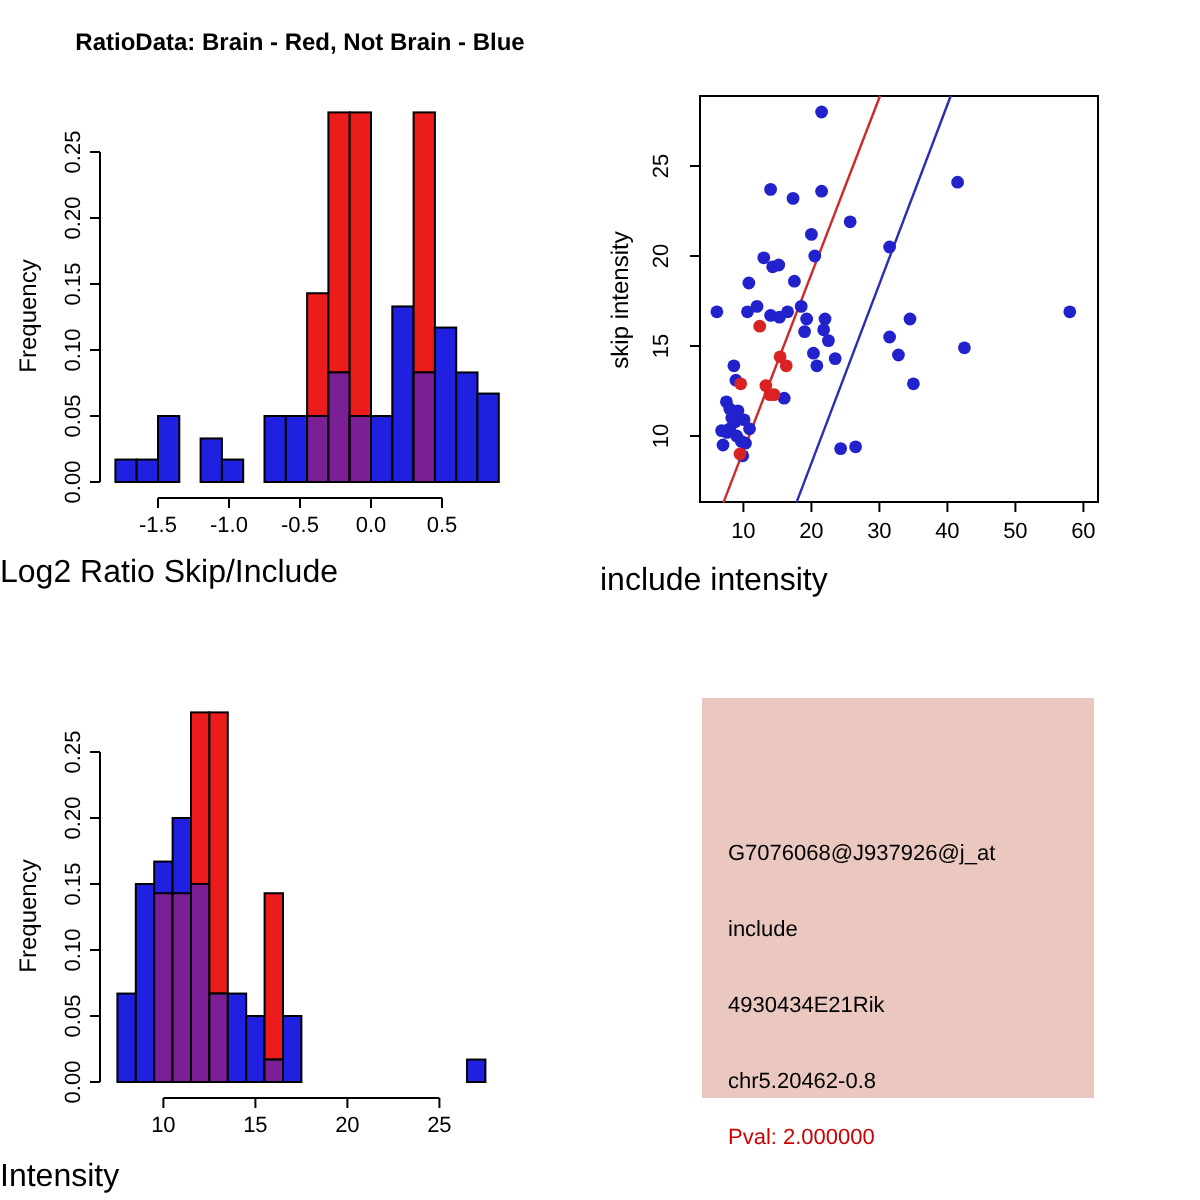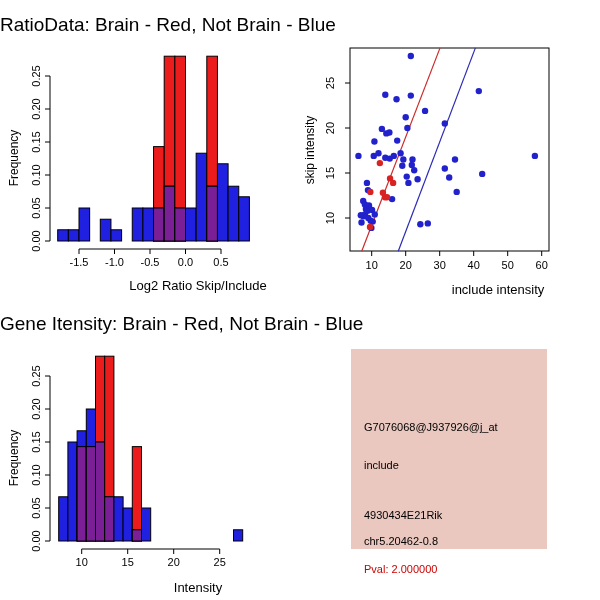--- a/index.html
+++ b/index.html
@@ -1,20 +1,20 @@
 <!DOCTYPE html>
 <html><head>
 <meta charset="utf-8">
 <style>
   html,body{margin:0;padding:0;background:#ffffff;}
   #stage{position:relative;width:600px;height:600px;background:#ffffff;overflow:hidden;
          font-family:"Liberation Sans",sans-serif;color:#000;}
   #plots{position:absolute;left:0;top:0;}
-  .title{position:absolute;font-size:19px;font-weight:normal;white-space:nowrap;}
-  .axlabel{position:absolute;font-size:13px;text-align:center;white-space:nowrap;padding-left:48px;}
+  .title{position:absolute;font-size:12px;font-weight:bold;text-align:center;white-space:nowrap;}
+  .axlabel{position:absolute;font-size:16px;white-space:nowrap;}
   .ylabel{position:absolute;font-size:12px;white-space:nowrap;transform:translate(-50%,-50%) rotate(-90deg);}
   #infoPanel{position:absolute;left:351px;top:349px;width:196px;height:200px;}
   .info-line{position:absolute;left:13px;font-size:11px;white-space:nowrap;margin-top:40px;}
   svg text{font-family:"Liberation Sans",sans-serif;}
 </style>
 </head>
 <body>
 
 <div id="stage">
   <svg id="plots" width="600" height="600">
@@ -191,30 +191,29 @@
       <rect x="113.9" y="496.78" width="9.199999999999989" height="44.22000000000003" fill="#2020E0" stroke="#000000" stroke-width="1"></rect>
       <rect x="123.1" y="508" width="9.200000000000017" height="33" fill="#2020E0" stroke="#000000" stroke-width="1"></rect>
       <rect x="132.3" y="446.62" width="9.199999999999989" height="94.38" fill="#EC1C1C" stroke="#000000" stroke-width="1"></rect>
       <rect x="132.3" y="529.78" width="9.199999999999989" height="11.220000000000027" fill="#2020E0" stroke="#000000" stroke-width="1"></rect>
       <rect x="132.3" y="529.78" width="9.199999999999989" height="11.220000000000027" fill="#7A1F96" stroke="#000000" stroke-width="1"></rect>
       <rect x="141.5" y="508" width="9.199999999999989" height="33" fill="#2020E0" stroke="#000000" stroke-width="1"></rect>
       <rect x="233.5" y="529.78" width="9.199999999999989" height="11.220000000000027" fill="#2020E0" stroke="#000000" stroke-width="1"></rect>
     </svg>
 
   <div class="title" style="left:0;top:14px;width:300px;">RatioData: Brain - Red, Not Brain - Blue</div>
-  <div class="title" style="left:0;top:313px;width:300px;">Gene Itensity: Brain - Red, Not Brain - Blue</div>
 
   <div class="axlabel" style="left:0;top:278px;width:300px;">Log2 Ratio Skip/Include</div>
   <div class="axlabel" style="left:300px;top:282px;width:300px;">include intensity</div>
   <div class="axlabel" style="left:0;top:580px;width:300px;">Intensity</div>
 
   <div class="ylabel" style="left:14px;top:158px;">Frequency</div>
   <div class="ylabel" style="left:310px;top:150px;">skip intensity</div>
   <div class="ylabel" style="left:14px;top:458px;">Frequency</div>
 
   <div id="infoPanel" style="background: rgb(234, 200, 191);">
     <div class="info-line" style="top: 32px; color: rgb(0, 0, 0);">G7076068@J937926@j_at</div>
     <div class="info-line" style="top: 70px; color: rgb(0, 0, 0);">include</div>
-    <div class="info-line" style="top: 120px; color: rgb(0, 0, 0); text-align: right;">4930434E21Rik</div>
+    <div class="info-line" style="top: 108px; color: rgb(0, 0, 0); text-align: right;">4930434E21Rik</div>
     <div class="info-line" style="top: 146px; color: rgb(0, 0, 0);">chr5.20462-0.8</div>
     <div class="info-line" style="top: 174px; color: rgb(204, 0, 0);">Pval: 2.000000</div>
   </div>
 </div>
 
 </body></html>

